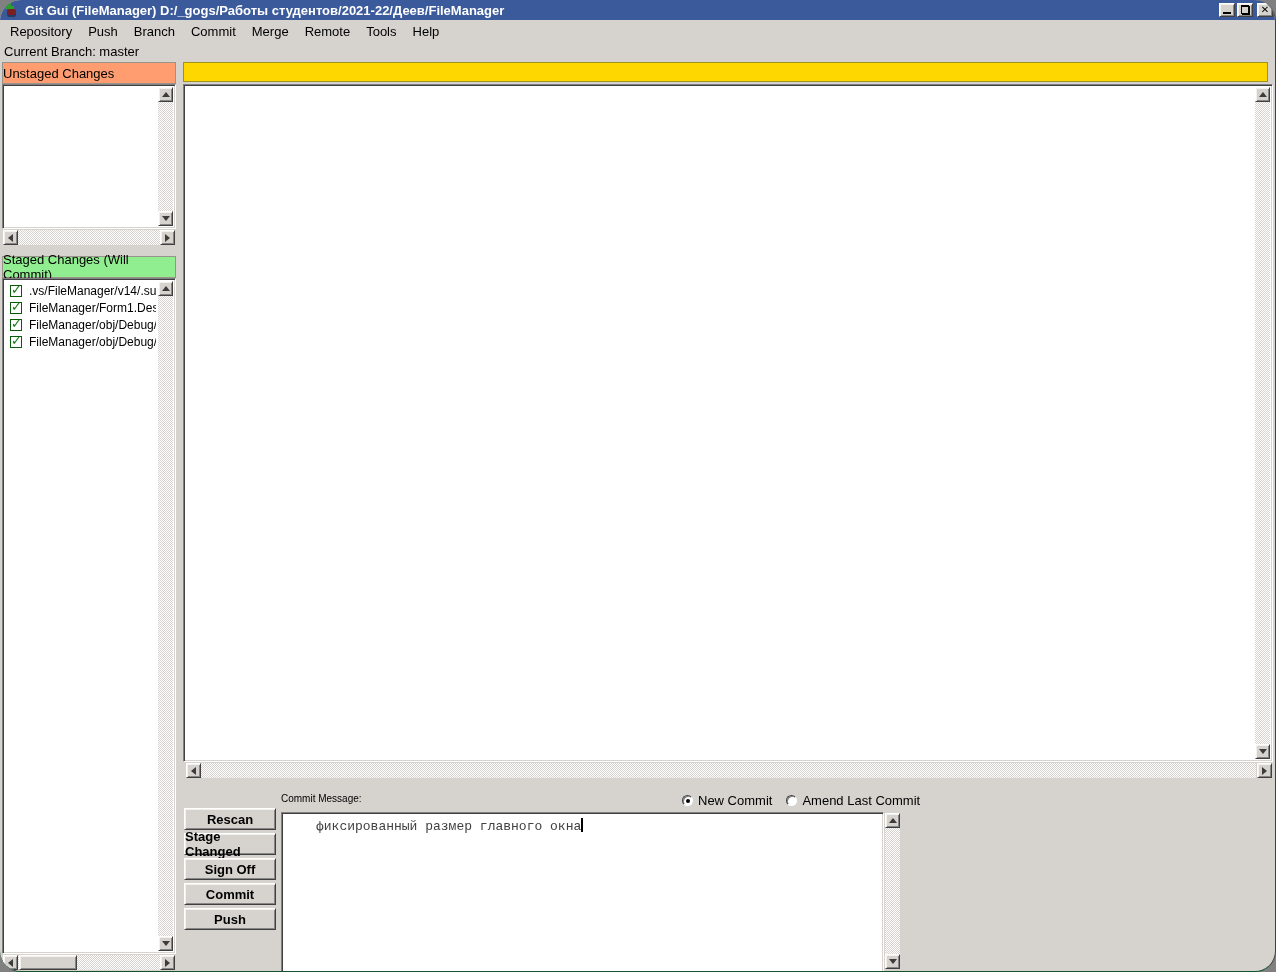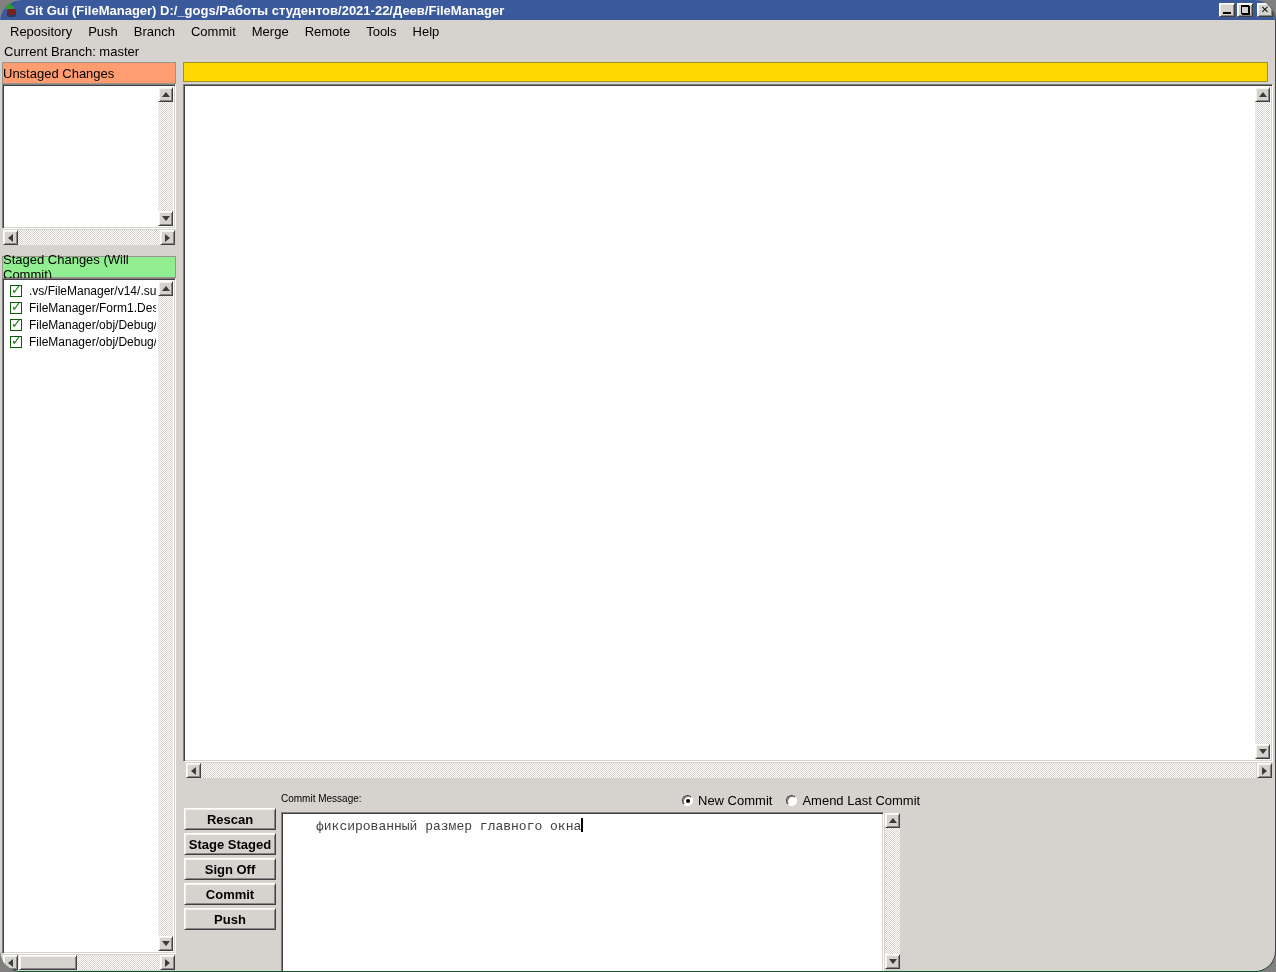--- a/index.html
+++ b/index.html
@@ -209,21 +209,21 @@
   <div class="commit-label">Commit Message:</div>
 
   <div class="radio-row">
     <span class="radio selected"></span>
     <span class="radio-label">New Commit</span>
     <span class="radio"></span>
     <span class="radio-label">Amend Last Commit</span>
   </div>
 
   <div class="cmd-btn raised" style="top:808px;">Rescan</div>
-  <div class="cmd-btn raised" style="top:833px;">Stage Staged</div>
+  <div class="cmd-btn raised" style="top:833px;">Stage Changed</div>
   <div class="cmd-btn raised" style="top:858px;">Sign Off</div>
   <div class="cmd-btn raised" style="top:883px;">Commit</div>
   <div class="cmd-btn raised" style="top:908px;">Push</div>
 
   <div class="msg-box sunken">
     <span class="msg-text">фиксированный размер главного окна</span><span class="caret"></span>
   </div>
   <div class="msg-vscroll">
     <span class="sbtn raised" style="top:1px;left:1px;">
         <span class="a-up"></span>

